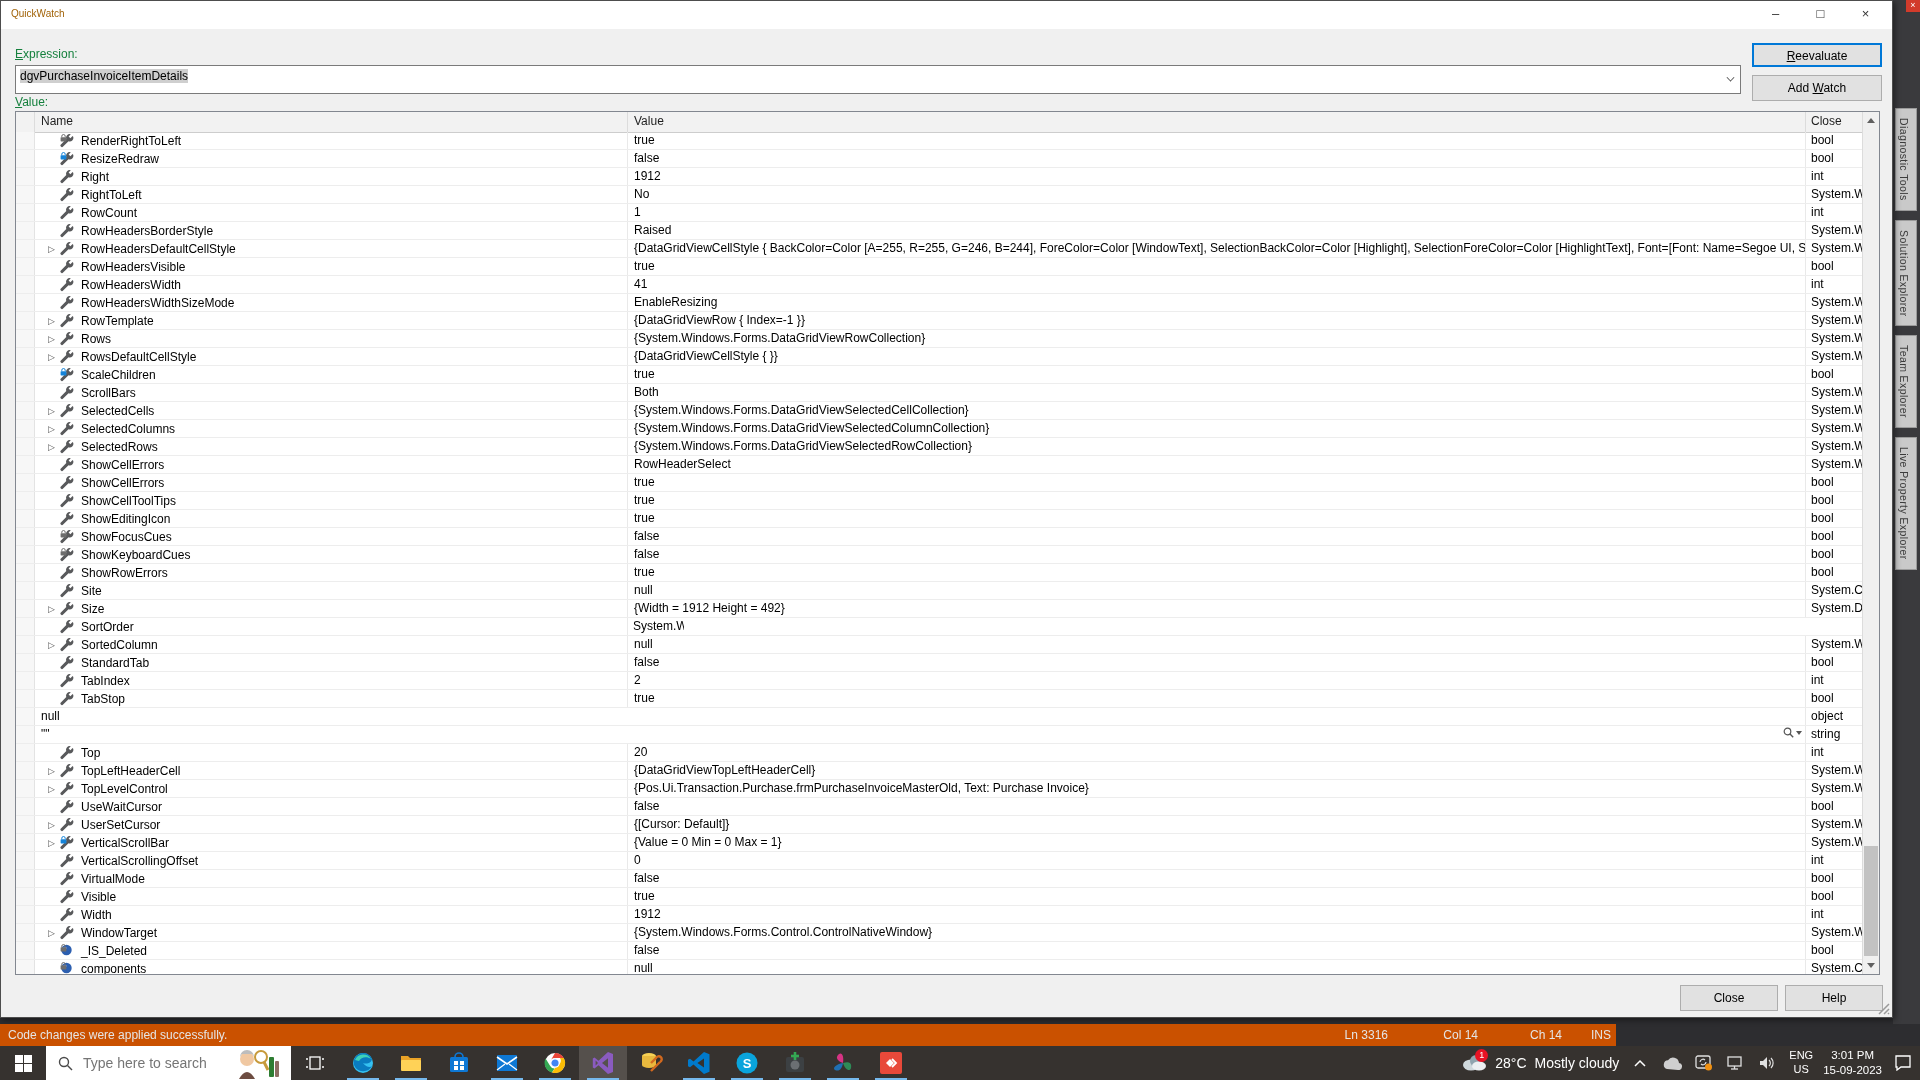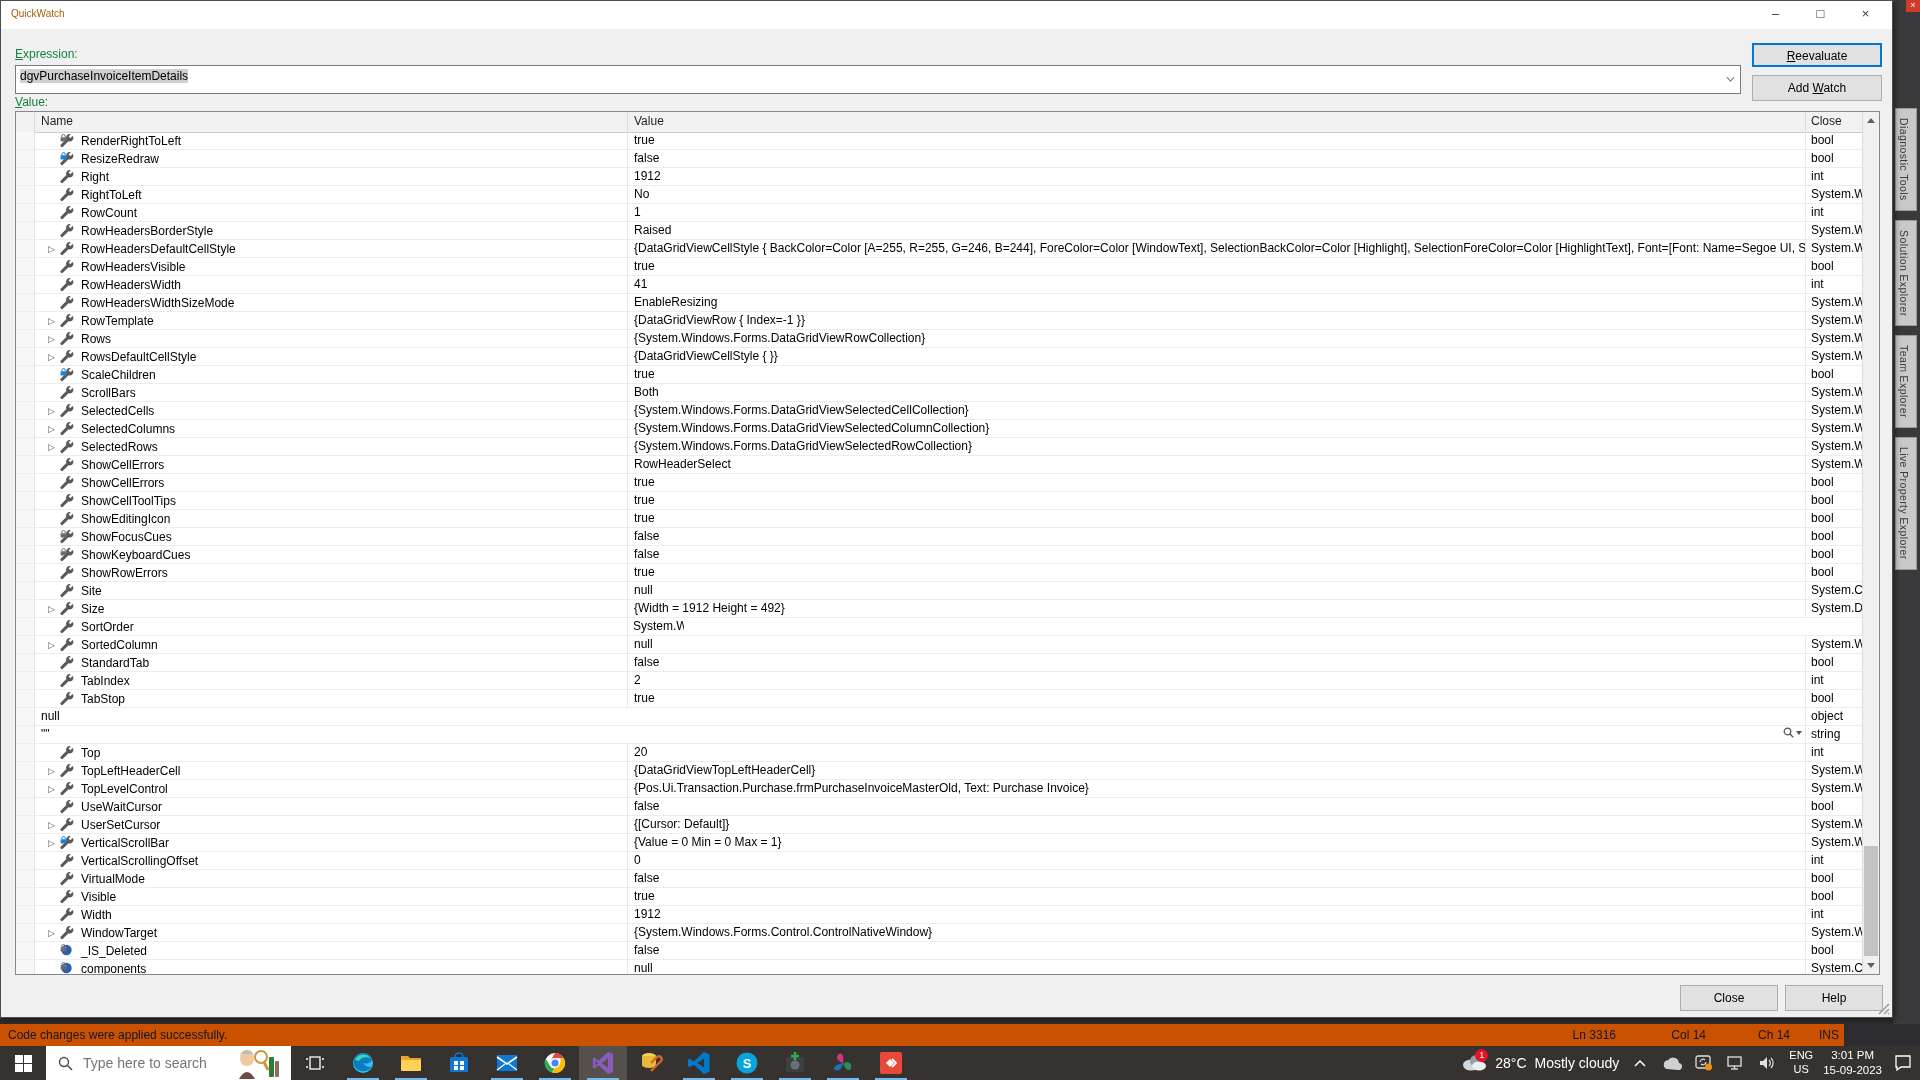--- a/index.html
+++ b/index.html
@@ -62,21 +62,21 @@
   .vsb{position:absolute;right:0;top:0;bottom:0;width:17px;background:#f0f0f0;border-left:1px solid #dcdcdc;box-sizing:border-box;}
   .vsb .up,.vsb .dn{position:absolute;left:0;width:16px;height:17px;}
   .vsb .up{top:0;} .vsb .dn{bottom:0;}
   .tri-up{position:absolute;left:4px;top:6px;width:0;height:0;border-left:4px solid transparent;border-right:4px solid transparent;border-bottom:5px solid #606060;}
   .tri-dn{position:absolute;left:4px;bottom:6px;width:0;height:0;border-left:4px solid transparent;border-right:4px solid transparent;border-top:5px solid #606060;}
   .thumb{position:absolute;left:1px;bottom:18px;width:14px;height:110px;background:#c2c2c2;}
 
   .grip{position:absolute;right:2px;bottom:2px;width:14px;height:14px;}
 
   
-  .statusbar{position:absolute;left:0;top:1024px;width:1804px;height:22px;color:#0f172a;font-size:12px;padding-left:40px;}
+  .statusbar{position:absolute;left:0;top:1024px;width:1616px;height:22px;color:#e5e5e5;font-size:12px;}
   .statusbar .st-left{position:absolute;left:8px;top:4px;}
   .st-item{position:absolute;top:4px;}
 
   
   .taskbar{position:absolute;left:0;top:1046px;width:1920px;height:34px;background:#36322f;display:flex;align-items:center;}
   .tb-start{width:46px;height:34px;display:flex;align-items:center;justify-content:center;}
   .tb-search{width:245px;height:34px;background:#fff;display:flex;align-items:center;position:relative;}
   .tb-search svg{margin:0 8px 0 12px;}
   .tb-search input{border:none;outline:none;font-size:14px;color:#444;width:170px;font-family:"Liberation Sans",sans-serif;background:transparent;}
   .tb-search .bingimg{position:absolute;right:2px;top:1px;}

